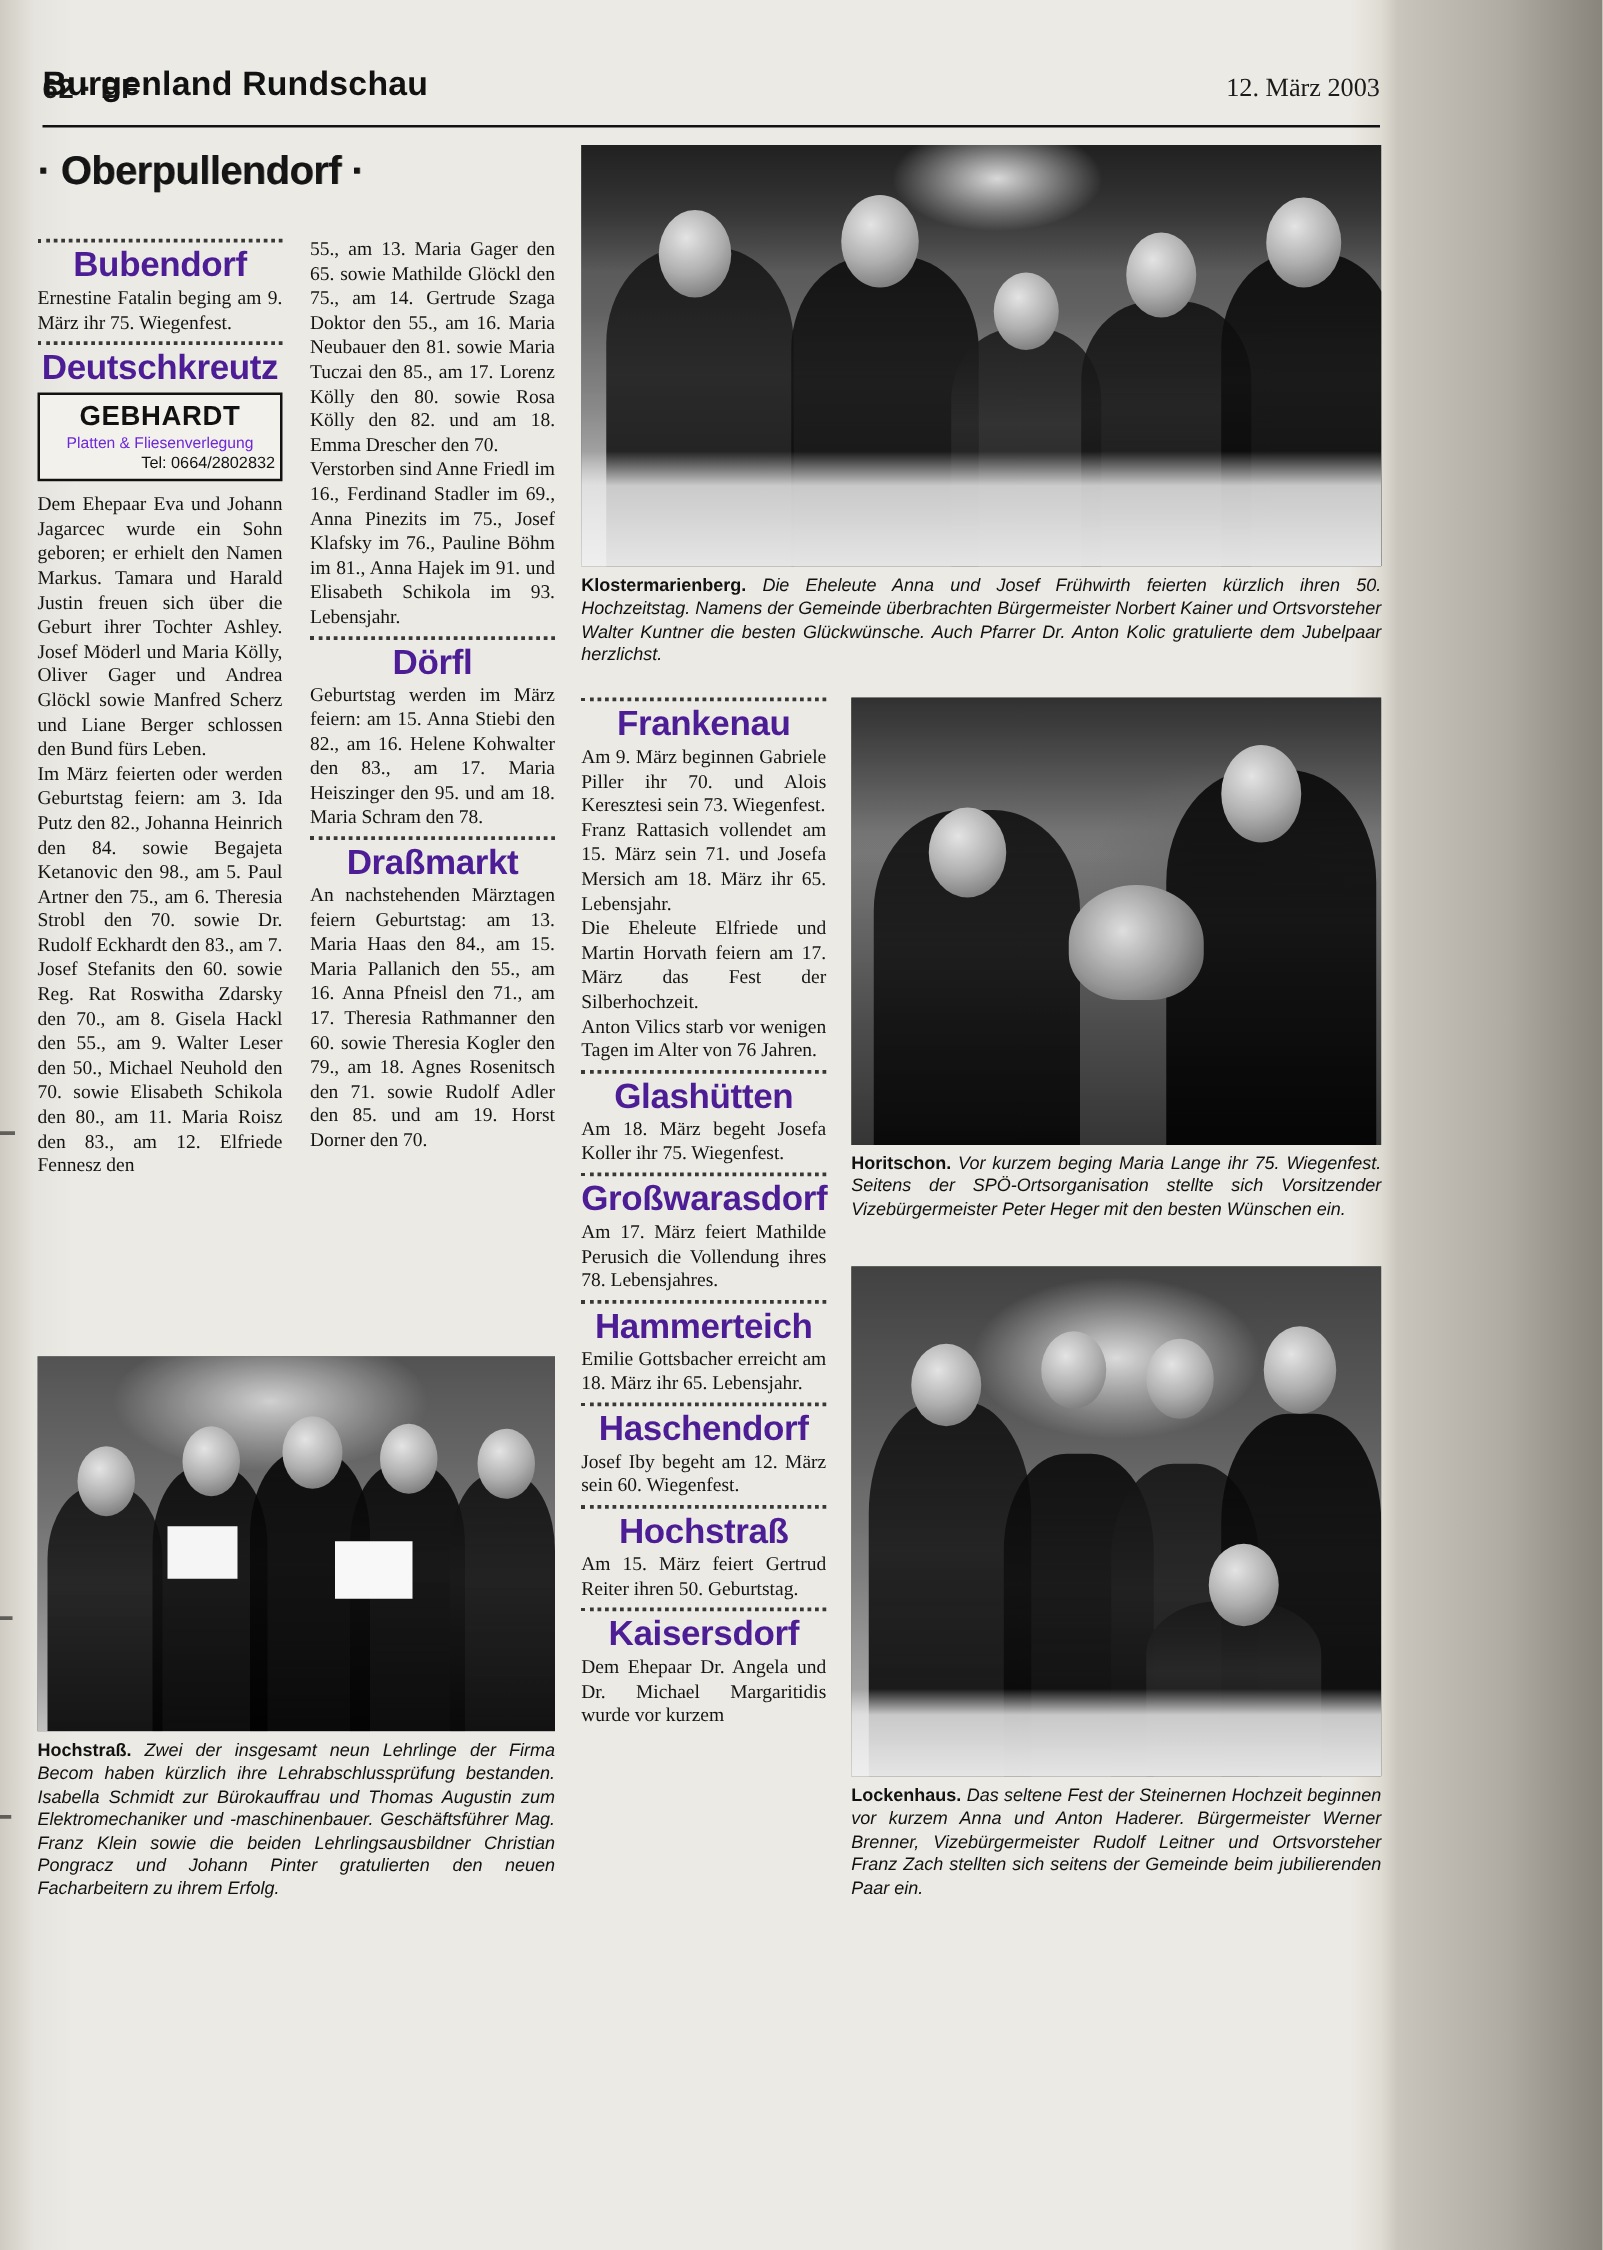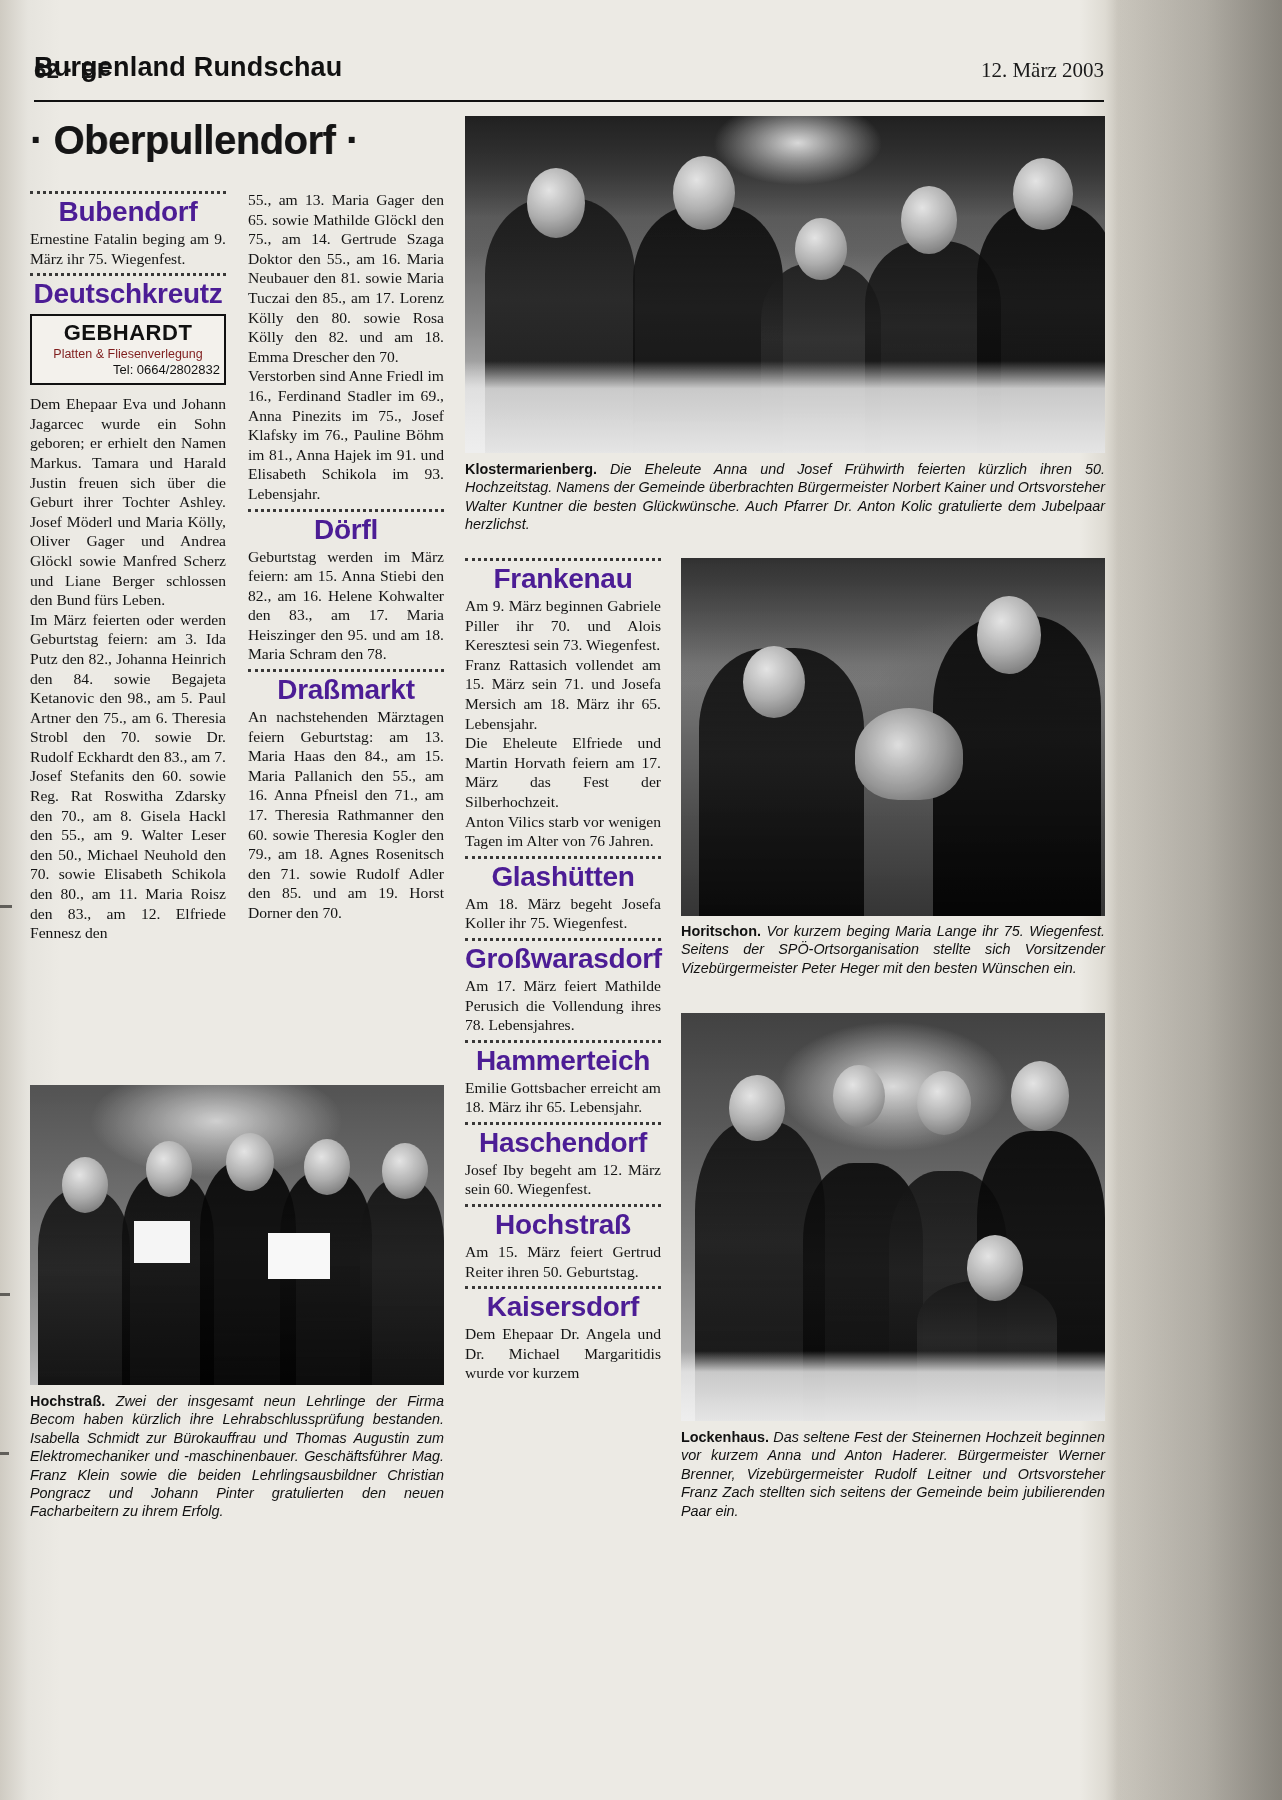--- a/index.html
+++ b/index.html
@@ -77,21 +77,21 @@
   }
 
   
   .region-title {
     position: absolute;
     left: 30px; top: 118px;
     width: 420px;
     height: 56px;
     font-family: "Liberation Sans", sans-serif;
     font-weight: bold;
-    font-size: 40px;
+    font-size: 32px;
     color: #151515;
     letter-spacing: -0.5px;
     white-space: nowrap;
     text-shadow: 0.6px 0 0 rgba(0,0,0,0.45);
   }
 
   
   .col {
     position: absolute;
     font-family: "Liberation Serif", serif;
@@ -141,21 +141,21 @@
     font-family: "Liberation Sans", sans-serif;
     font-weight: bold;
     font-size: 22px;
     letter-spacing: 0.5px;
     color: #111;
     line-height: 24px;
   }
   .ad-sub {
     font-family: "Liberation Sans", sans-serif;
     font-size: 12.5px;
-    color: #7f1d1d;
+    color: #6d28d9;
     line-height: 15px;
     margin-top: 2px;
   }
   .ad-tel {
     font-family: "Liberation Sans", sans-serif;
     font-size: 13px;
     color: #111;
     line-height: 15px;
     text-align: right;
   }

